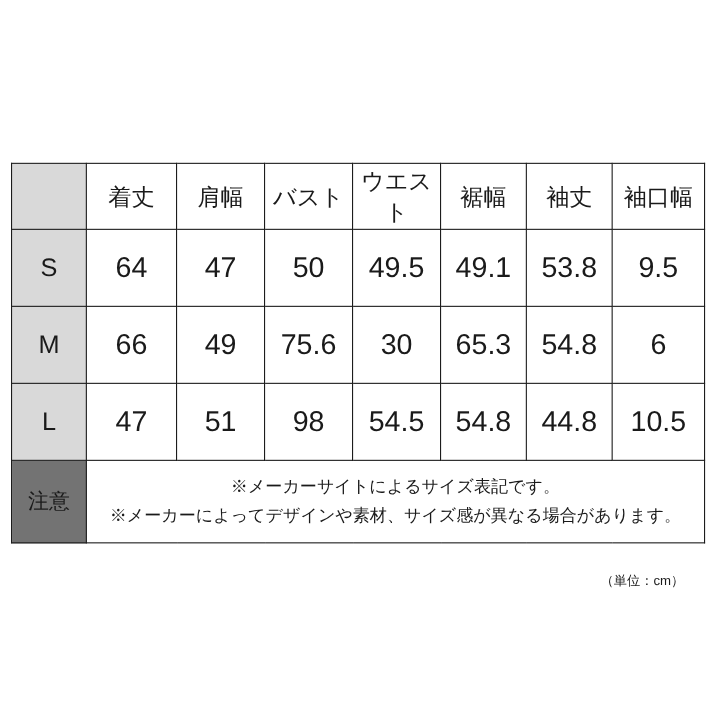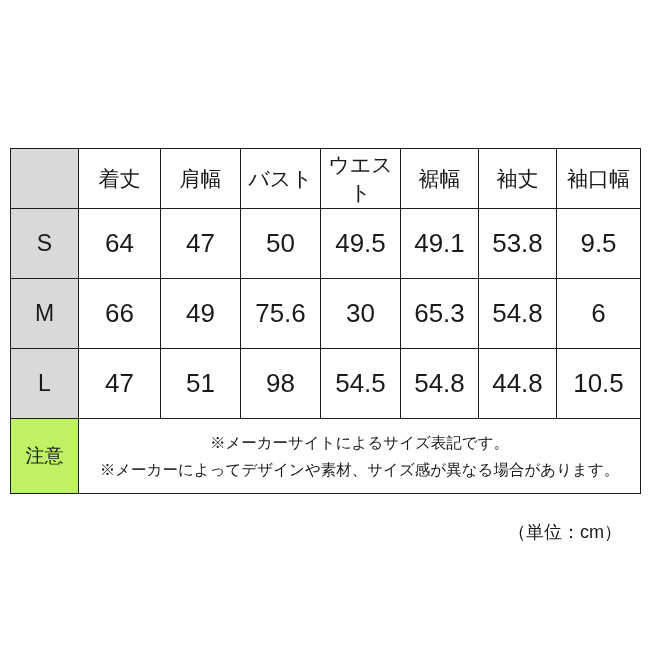--- a/index.html
+++ b/index.html
@@ -62,39 +62,39 @@
   tr.data td {
     height: 69px;
     font-size: 26px;
   }
   tr.data td.rowlabel {
     background: #d9d9d9;
     font-size: 23px;
   }
   
   tr.note td.rowlabel {
-    background: #bef264;
+    background: #737373;
     font-size: 19px;
     height: 72px;
   }
   tr.note td.note-body {
     text-align: center;
     padding: 10px 14px 10px 14px;
     font-size: 15.5px;
     line-height: 1.75;
   }
   .note-line {
     display: block;
     white-space: nowrap;
   }
   .unit {
     position: absolute;
     right: 10px;
     top: 520px;
-    font-size: 18px;
+    font-size: 12px;
     color: #1a1a1a;
     text-align: right;
   }
 </style>
 </head>
 <body>
 
 <div class="page">
 
   <div class="table-wrap">

